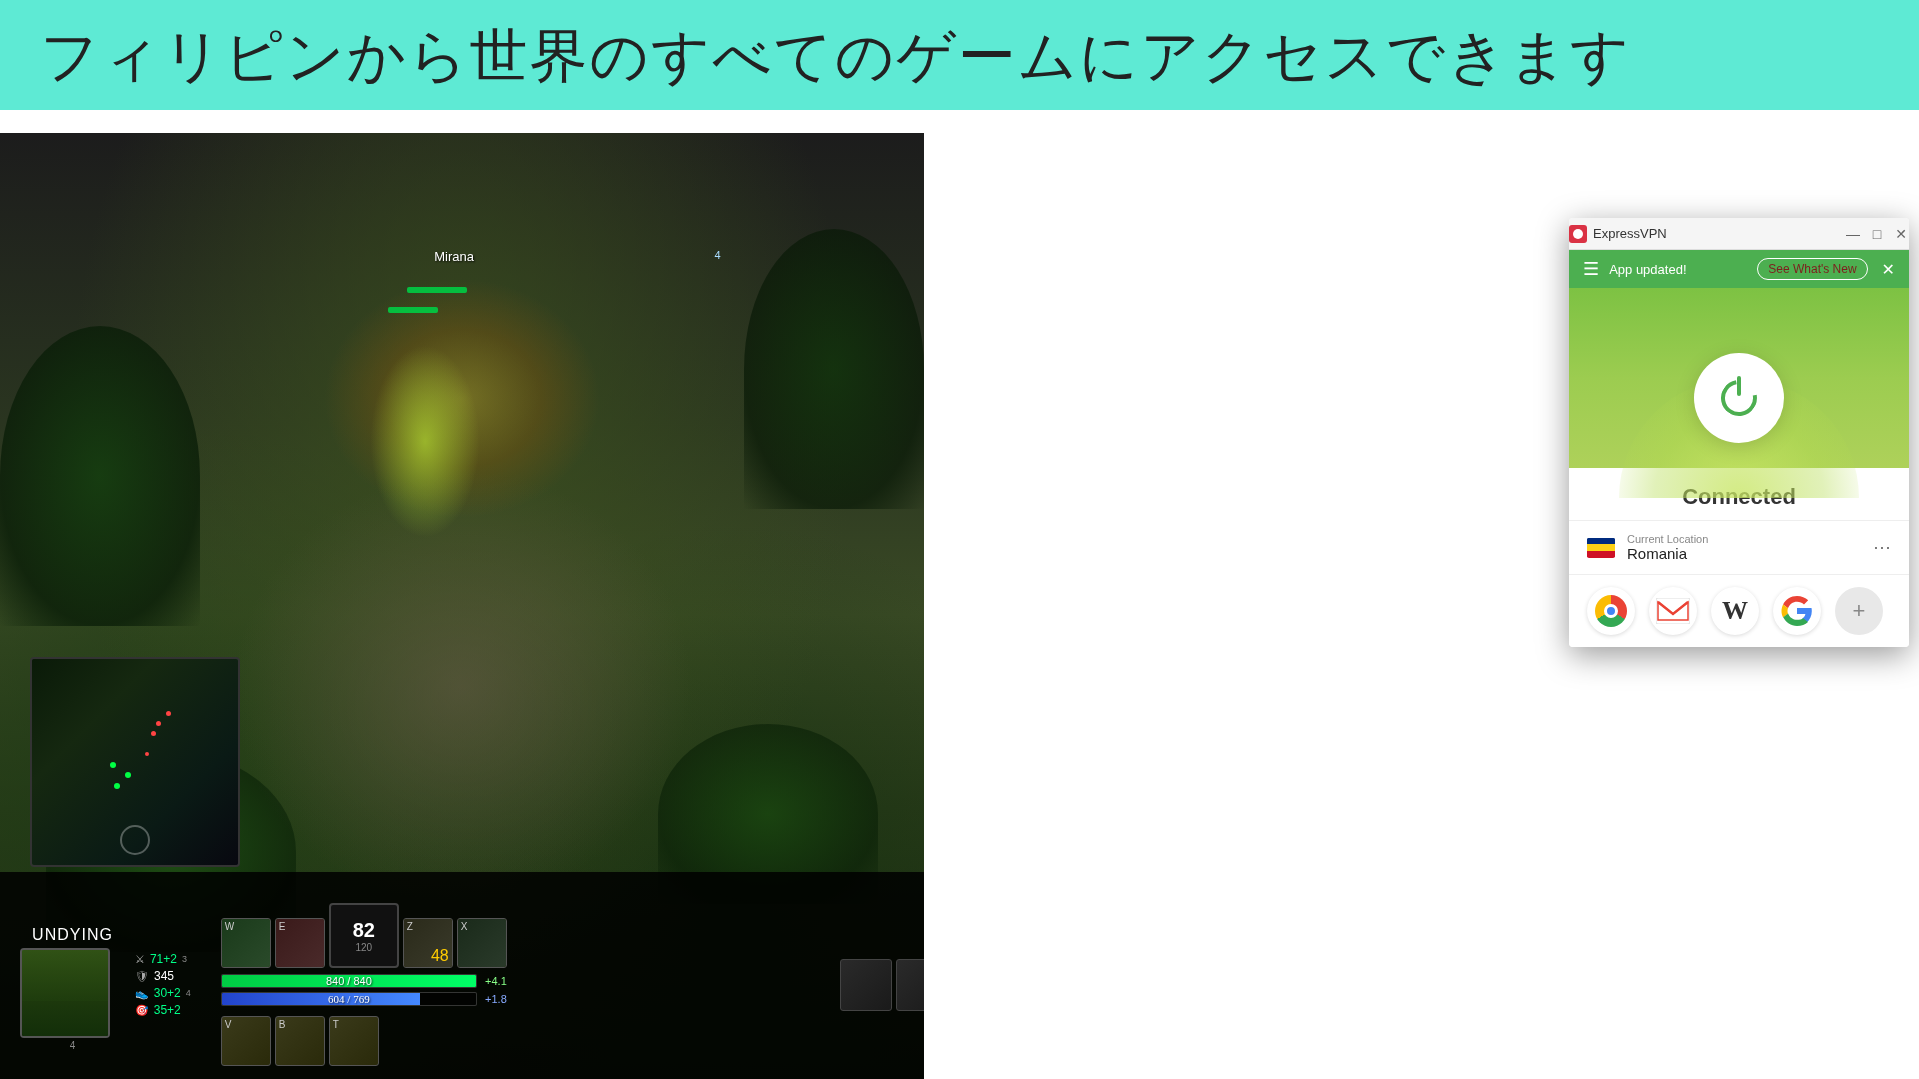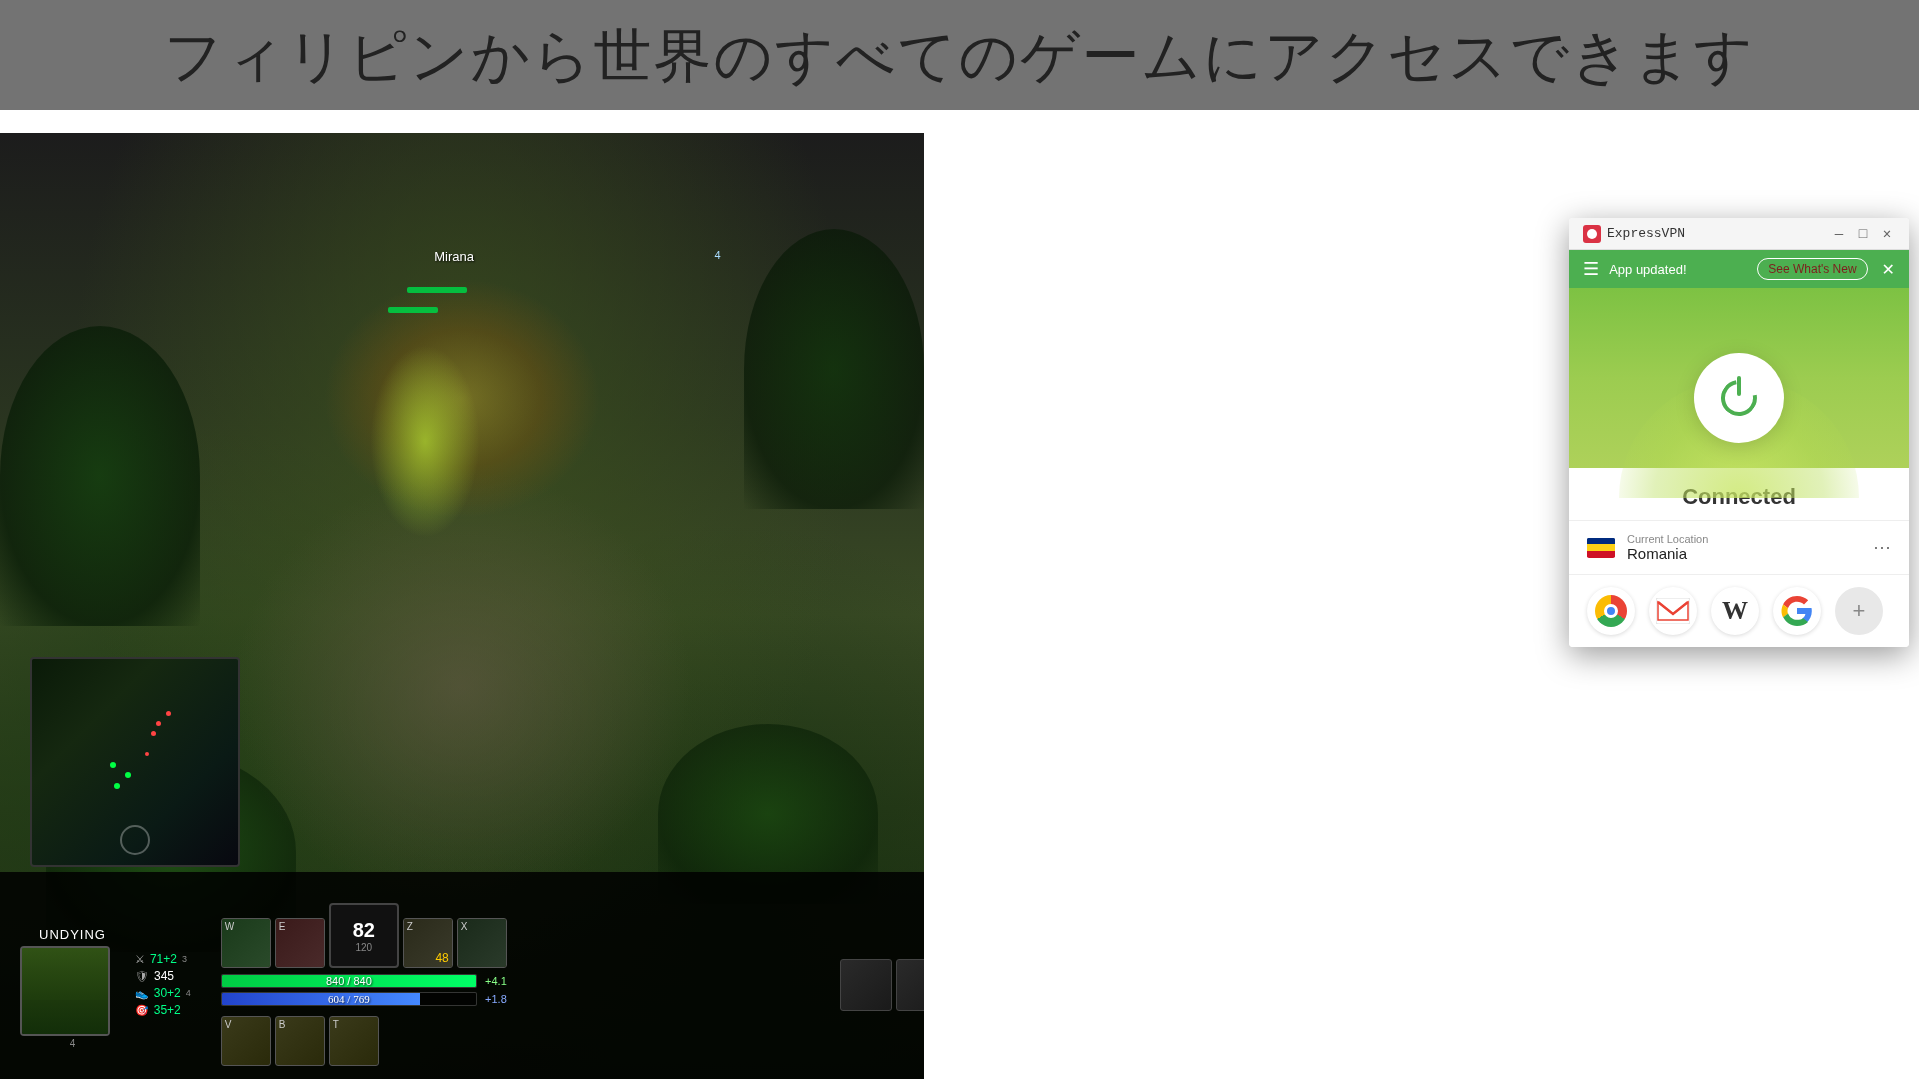--- a/index.html
+++ b/index.html
@@ -8,23 +8,22 @@
       height: 1079px;
       background: #fff;
       font-family: 'Segoe UI', sans-serif;
       overflow: hidden;
       position: relative;
     }
 
     
     .header-text {
       width: 100%;
-      background: #737373;
+      background: #5eead4;
       padding: 18px 40px 14px 40px;
-      text-align: center;
     }
     .header-text h1 {
       font-size: 58px;
       font-weight: 400;
       color: #222;
       font-family: 'Yu Gothic', 'Hiragino Sans', sans-serif;
       letter-spacing: 2px;
     }
 
     
@@ -207,44 +206,43 @@
       top: 2px;
       left: 3px;
       color: #ccc;
       font-size: 10px;
     }
     .ability-cooldown {
       position: absolute;
       bottom: 2px;
       right: 3px;
       color: #ffcc00;
-      font-size: 12px;
+      font-size: 16px;
     }
 
     
     .vpn-window {
       position: absolute;
       top: 218px;
       right: 10px;
       width: 340px;
       background: #fff;
       border-radius: 4px;
       box-shadow: 0 8px 32px rgba(0,0,0,0.4);
       overflow: hidden;
     }
 
     .vpn-titlebar {
       background: #f5f5f5;
       height: 32px;
       display: flex;
       align-items: center;
-      padding: 0 14px;
+      padding: 0 0;
       border-bottom: 1px solid #ddd;
       user-select: none;
-      font-family: Liberation Mono, monospace;
     }
     .vpn-titlebar-title {
       flex: 1;
       font-size: 13px;
       color: #333;
       display: flex;
       align-items: center;
       gap: 6px;
     }
     .expressvpn-logo {
@@ -557,21 +555,21 @@
       <div style="position:absolute; width:5px; height:5px; background:#ff4444; border-radius:50%; top:25%; left:65%;"></div>
       <div style="position:absolute; width:5px; height:5px; background:#ff4444; border-radius:50%; top:35%; left:58%;"></div>
       <div style="position:absolute; width:4px; height:4px; background:#ff4444; border-radius:50%; top:45%; left:55%;"></div>
 
       <div style="position:absolute; bottom:10px; left:50%; transform:translateX(-50%); width:30px; height:30px; border:2px solid rgba(255,255,255,0.3); border-radius:50%;"></div>
     </div>
 
     <div class="hud">
 
       <div style="display:flex; flex-direction:column; align-items:center; margin-right:10px;">
-        <div style="color:#fff; font-size:13px; letter-spacing:1px; margin-bottom:4px;margin-top:7px;">UNDYING</div>
+        <div style="color:#fff; font-size:16px; letter-spacing:1px; margin-bottom:4px;margin-top:7px;">UNDYING</div>
         <div class="hero-portrait">
           <div style="position:absolute; inset:0; background:linear-gradient(180deg, #2a5a1a 0%, #1a3a0a 50%, #0a1a05 100%);"></div>
           <div style="position:absolute; bottom:0; left:0; right:0; height:40%; background:rgba(0,0,0,0.5);"></div>
         </div>
         <div style="color:#888; font-size:10px; margin-top:2px;">4</div>
       </div>
 
       <div class="hud-stats">
         <div class="stat-row">
           <span style="color:#aaa; font-size:11px;">⚔</span>

